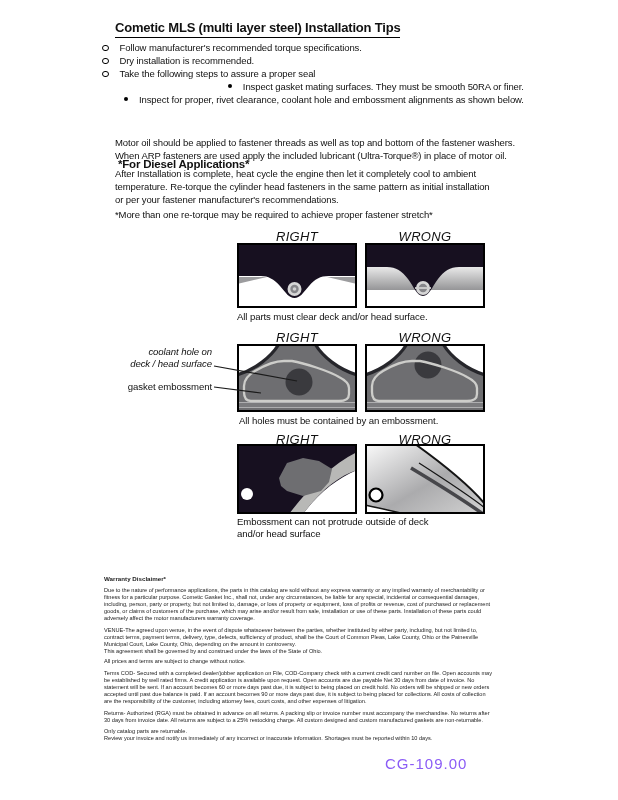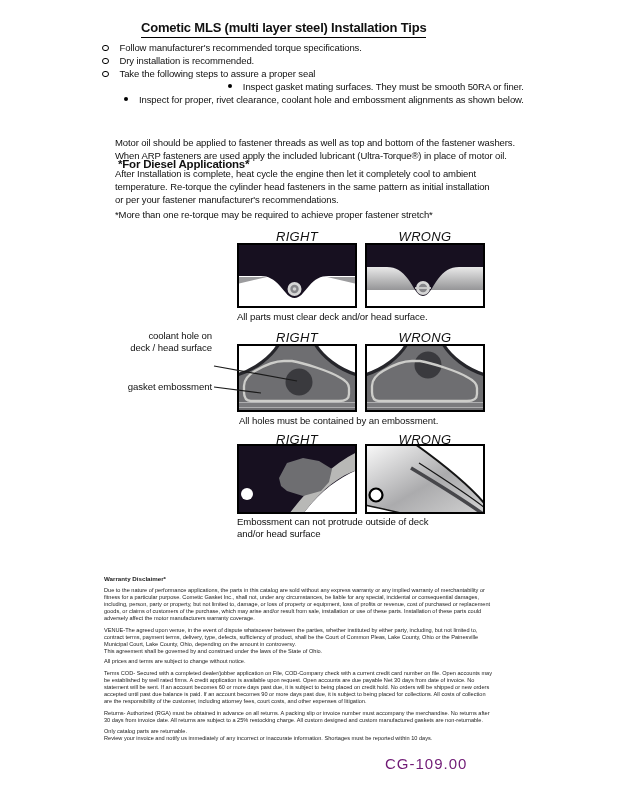--- a/index.html
+++ b/index.html
@@ -12,29 +12,29 @@
   .b-row{display:flex;align-items:flex-start;font-size:9.5px;line-height:13px;letter-spacing:-0.1px;gap:8px;}
   .b-sub{margin-left:22px;justify-content:flex-end;}
   .mark-o{flex:0 0 auto;width:4.5px;height:4.5px;border:1px solid #000;border-radius:50%;margin:3.5px 3px 0 0;}
   .mark-dot{flex:0 0 auto;width:4px;height:4px;background:#000;border-radius:50%;margin:4px 3px 0 0;}
   .h2{font-size:11.5px;font-weight:bold;letter-spacing:-0.2px;}
   .rw-label{width:120px;text-align:center;font-size:13px;letter-spacing:0.3px;font-style:italic;}
   .caption{font-size:9.6px;line-height:11.5px;letter-spacing:-0.1px;white-space:pre-line;}
   .callout{font-size:9.6px;line-height:11.5px;text-align:right;white-space:pre-line;letter-spacing:-0.1px;}
   .fine{font-size:5.6px;line-height:7.1px;letter-spacing:0;white-space:pre-line;width:478px;color:#1c1c1c;}
   .fine-h{font-size:6.2px;font-weight:bold;color:#1c1c1c;}
-  .code{font-size:15px;letter-spacing:1px;color:#701a75;}
+  .code{font-size:15px;letter-spacing:1px;color:#8b5cf6;}
   svg{display:block;}
 </style>
 </head>
 <body>
 
 <div class="page">
 
-  <div class="abs title" style="left:115px;top:20px;margin-left:26px;">Cometic MLS (multi layer steel) Installation Tips</div>
+  <div class="abs title" style="left:115px;top:20px;">Cometic MLS (multi layer steel) Installation Tips</div>
 
   <div class="abs bullets">
     <div class="b-row">
       <span class="mark-o"></span>
       <span>Follow manufacturer's recommended torque specifications.</span>
     </div>
     <div class="b-row">
       <span class="mark-o"></span>
       <span>Dry installation is recommended.</span>
     </div>
@@ -93,21 +93,21 @@
       <line x1="50" y1="45" x2="66" y2="45" stroke="#cfcfcf" stroke-width="1.8"></line>
       <rect x="1" y="1" width="118" height="63" fill="none" stroke="#000" stroke-width="2"></rect>
     </svg>
   </div>
 
   <div class="abs caption" style="left:237px;top:311px;width:260px;">All parts must clear deck and/or head surface.</div>
 
   <div class="abs rw-label" style="left:237px;top:330px;">RIGHT</div>
   <div class="abs rw-label" style="left:365px;top:330px;">WRONG</div>
 
-  <div class="abs callout" style="left:118px;top:330px;width:94px;">coolant hole on
+  <div class="abs callout" style="left:118px;top:346px;width:94px;font-style:italic;">coolant hole on
 deck / head surface</div>
   <div class="abs callout" style="left:116px;top:381px;width:96px;">gasket embossment</div>
 
   <div class="abs" style="left:237px;top:344px;">
     <svg width="120" height="68" viewBox="0 0 120 68">
       <rect x="0" y="0" width="120" height="68" fill="#6e6e71"></rect>
       <path d="M0,0 H42 C34,13 19,25 0,31 Z" fill="#ffffff"></path>
       <path d="M120,0 H78 C86,13 101,25 120,31 Z" fill="#ffffff"></path>
       <path d="M42,0 C34,13 19,25 0,31" fill="none" stroke="#26262b" stroke-width="3.2"></path>
       <path d="M78,0 C86,13 101,25 120,31" fill="none" stroke="#26262b" stroke-width="3.2"></path>

